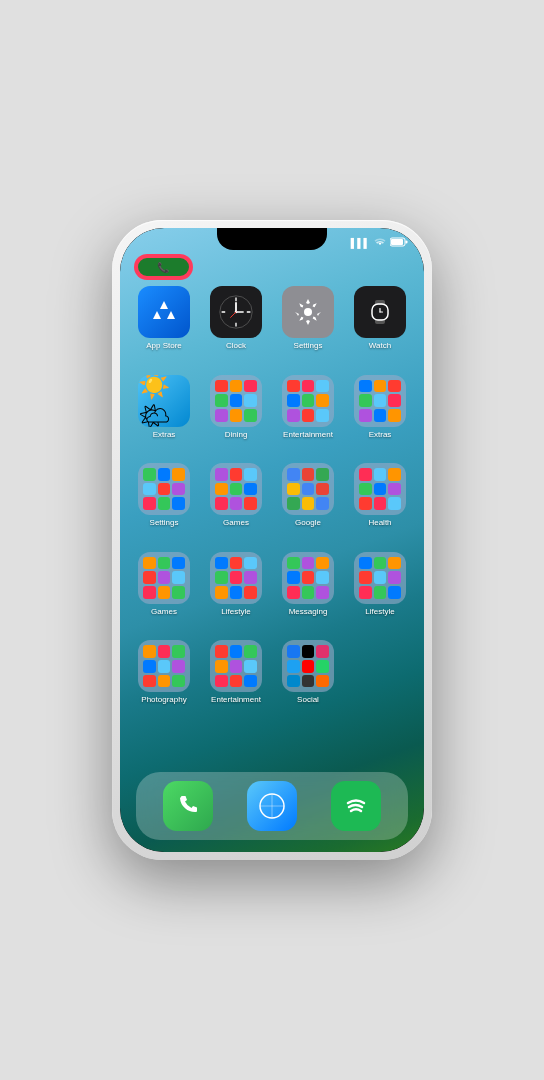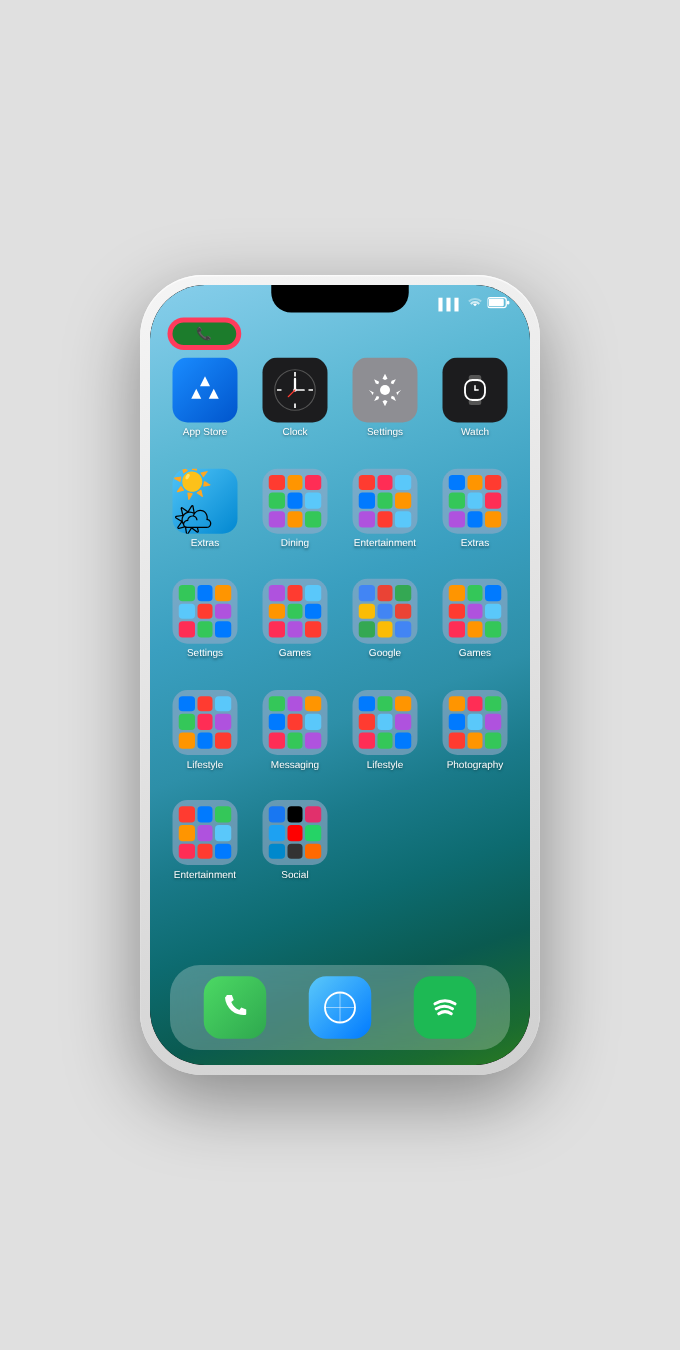--- a/index.html
+++ b/index.html
@@ -370,20 +370,34 @@
             <div class="folder-mini" style="background:#fbbc05;border-radius:3px;"></div>
             <div class="folder-mini" style="background:#4285f4;border-radius:3px;"></div>
             <div class="folder-mini" style="background:#ea4335;border-radius:3px;"></div>
             <div class="folder-mini" style="background:#34a853;border-radius:3px;"></div>
             <div class="folder-mini" style="background:#fbbc05;border-radius:3px;"></div>
             <div class="folder-mini" style="background:#4285f4;border-radius:3px;"></div>
           </div>
           <span class="app-label">Google</span>
         </div>
 
+        <div class="app-item">
+          <div class="app-icon folder-icon">
+            <div class="folder-mini" style="background:#ff2d55;border-radius:3px;"></div>
+            <div class="folder-mini" style="background:#5ac8fa;border-radius:3px;"></div>
+            <div class="folder-mini" style="background:#ff9500;border-radius:3px;"></div>
+            <div class="folder-mini" style="background:#34c759;border-radius:3px;"></div>
+            <div class="folder-mini" style="background:#007aff;border-radius:3px;"></div>
+            <div class="folder-mini" style="background:#af52de;border-radius:3px;"></div>
+            <div class="folder-mini" style="background:#ff3b30;border-radius:3px;"></div>
+            <div class="folder-mini" style="background:#ff2d55;border-radius:3px;"></div>
+            <div class="folder-mini" style="background:#5ac8fa;border-radius:3px;"></div>
+          </div>
+          <span class="app-label">Health</span>
+        </div>
 
         <div class="app-item">
           <div class="app-icon folder-icon">
             <div class="folder-mini" style="background:#ff9500;border-radius:3px;"></div>
             <div class="folder-mini" style="background:#34c759;border-radius:3px;"></div>
             <div class="folder-mini" style="background:#007aff;border-radius:3px;"></div>
             <div class="folder-mini" style="background:#ff3b30;border-radius:3px;"></div>
             <div class="folder-mini" style="background:#af52de;border-radius:3px;"></div>
             <div class="folder-mini" style="background:#5ac8fa;border-radius:3px;"></div>
             <div class="folder-mini" style="background:#ff2d55;border-radius:3px;"></div>

